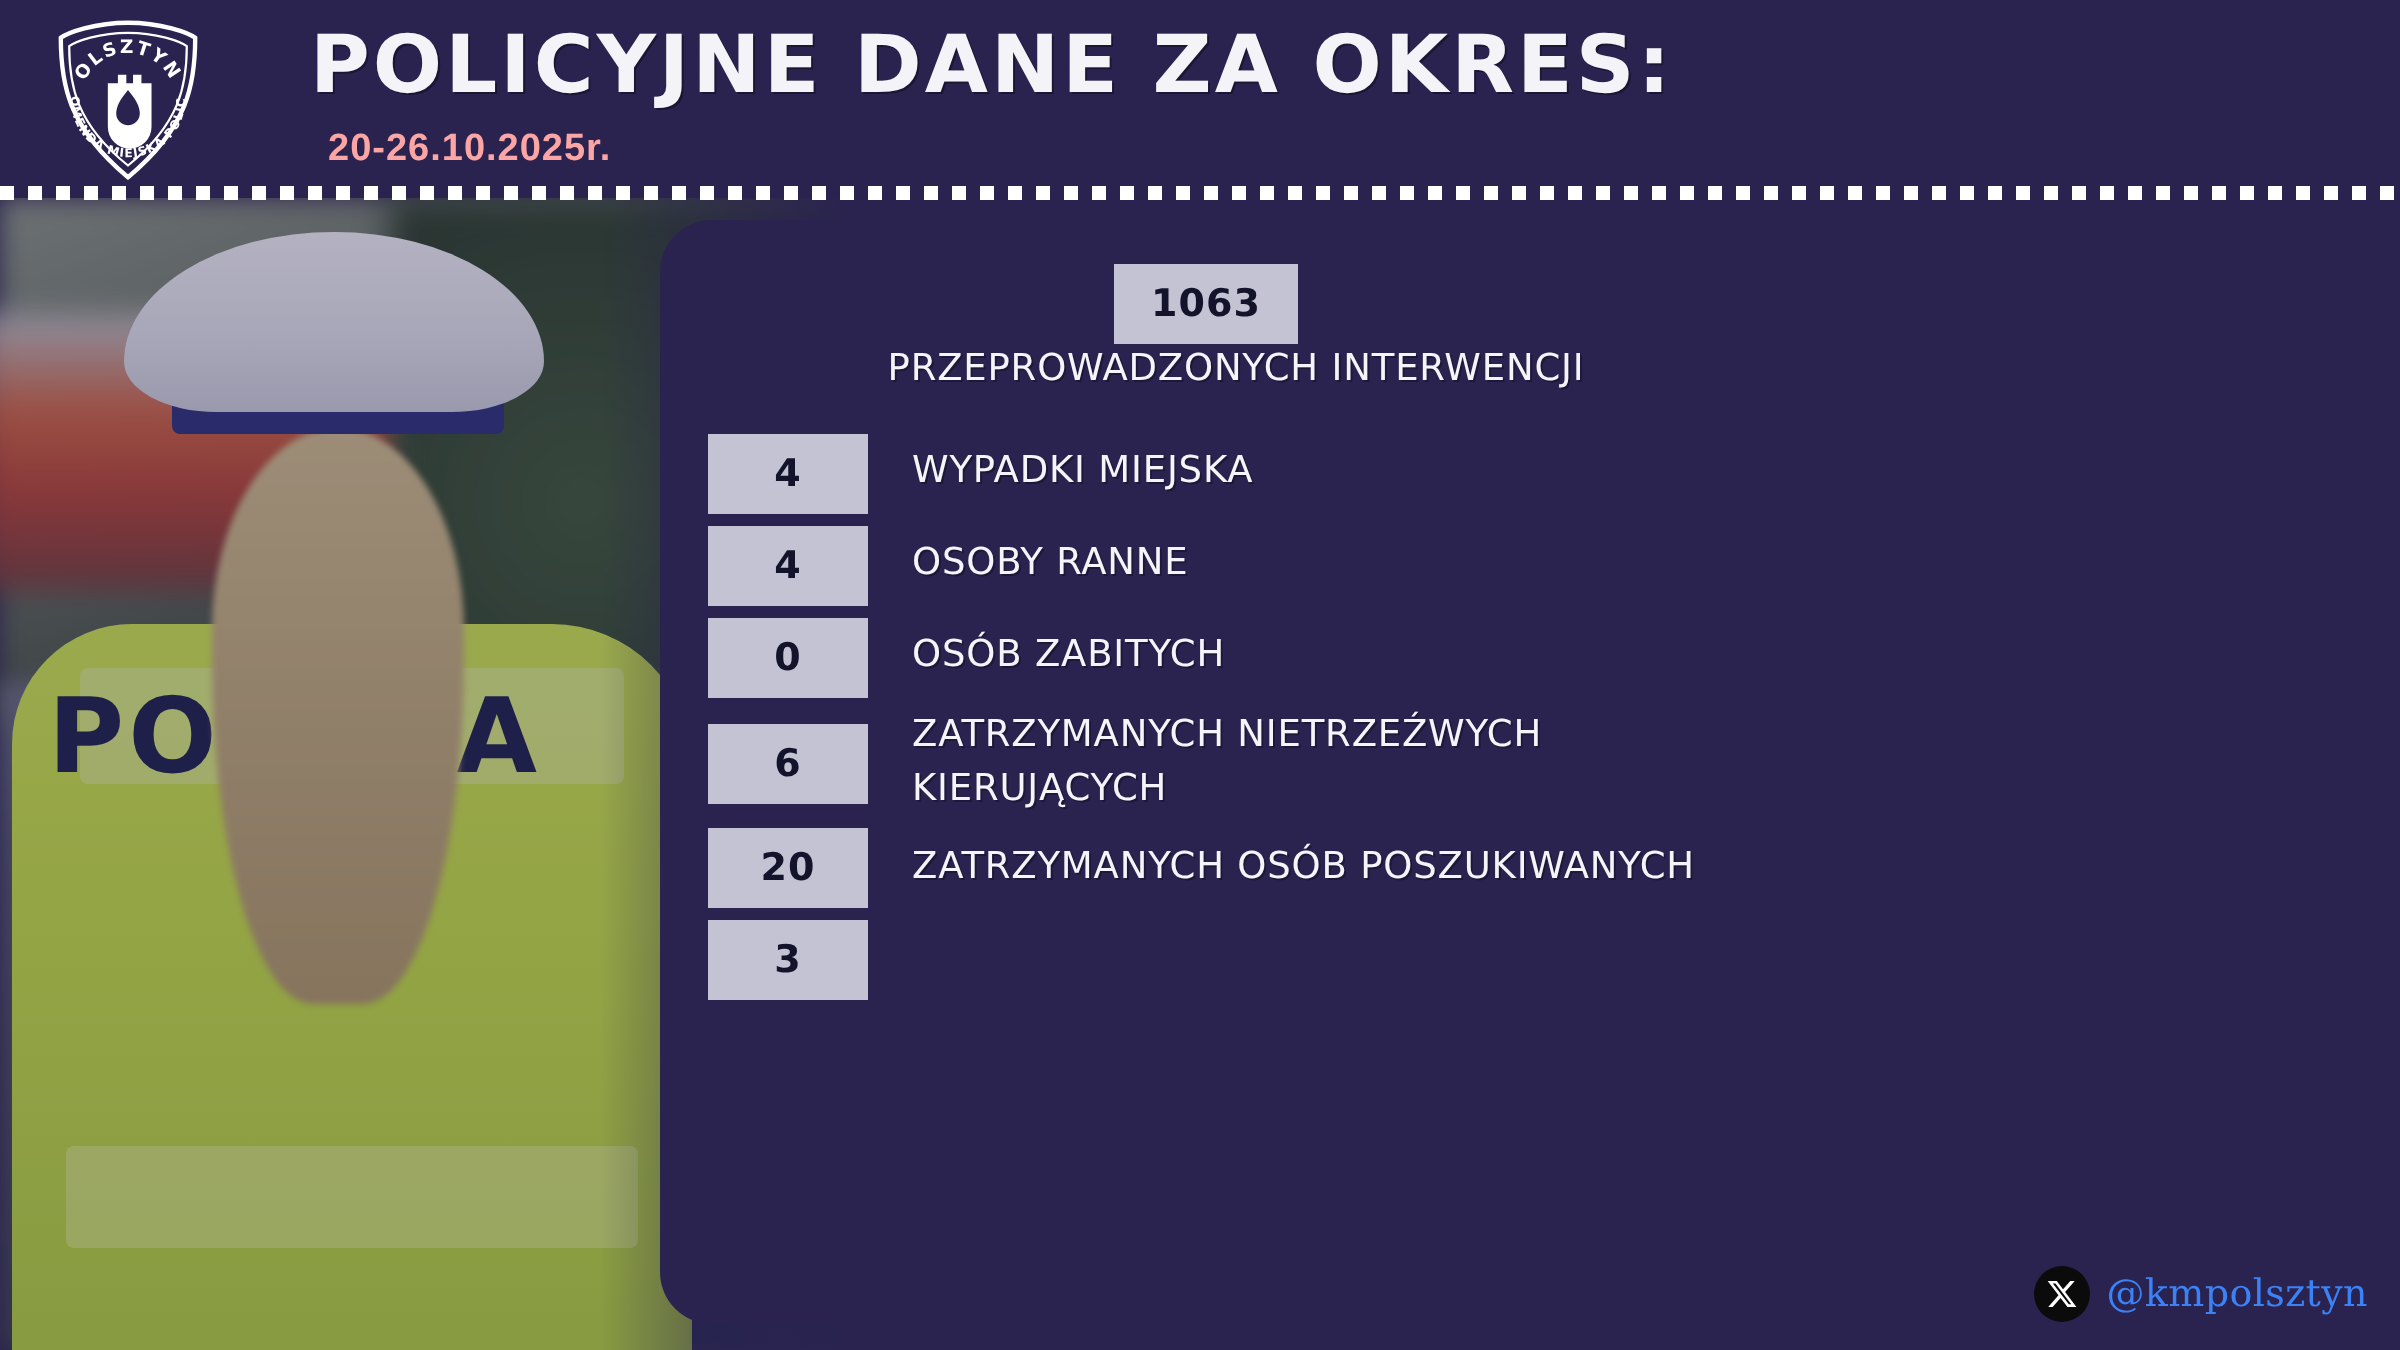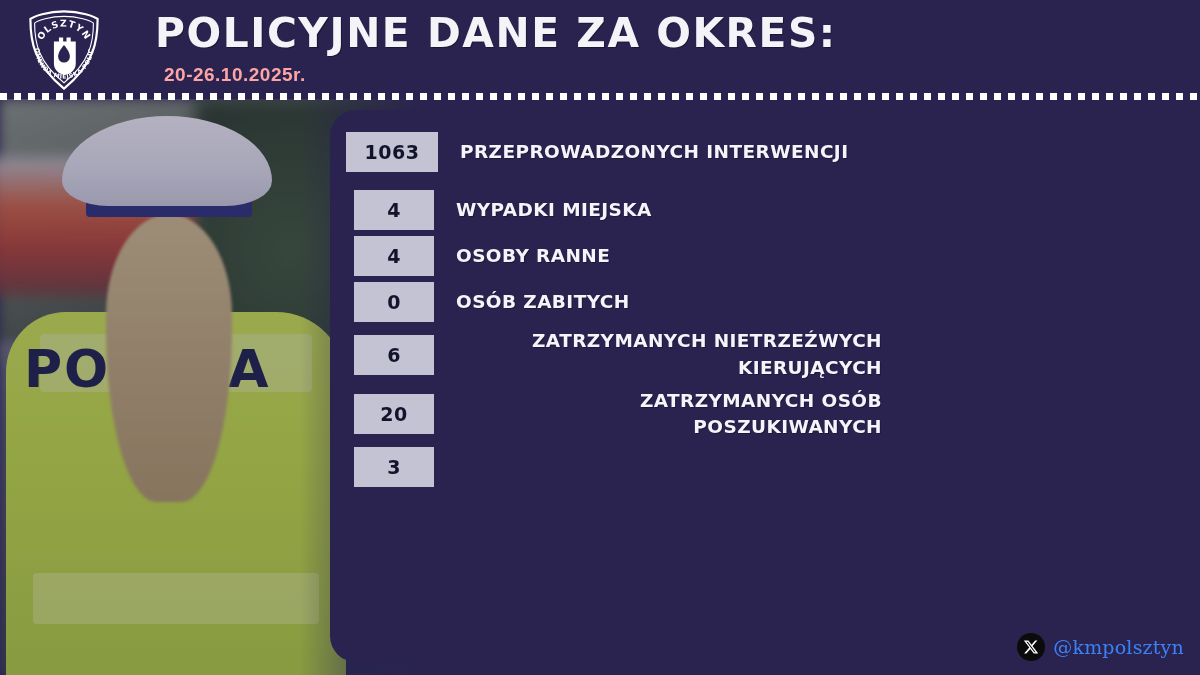--- a/index.html
+++ b/index.html
@@ -207,48 +207,47 @@
     z-index: 30;
     padding: 22px 0 0 0;
   }
 
   .stat-row {
     display: flex;
     align-items: center;
     padding-left: 24px;
     margin-bottom: 6px;
   }
-  .stat-row.first { margin-bottom: 18px; }
+  .stat-row.first { margin-bottom: 18px; flex-direction: column; }
 
   .badge {
     flex: 0 0 auto;
     height: 40px;
     min-width: 80px;
     background: #c3c3d4;
     color: #13132c;
     font-family: "DejaVu Sans", sans-serif;
     font-weight: 700;
     font-size: 19px;
     display: flex;
     align-items: center;
     justify-content: center;
     letter-spacing: .5px;
     margin-right: 22px;
   }
   .badge.wide { min-width: 92px; margin-left: -8px; }
 
   .stat-label {
     font-family: "DejaVu Sans", sans-serif;
-    font-weight: 700;
+    font-weight: 400;
     font-size: 18.5px;
     letter-spacing: .4px;
     color: #f5f4fa;
     line-height: 1.45;
     text-shadow: 1px 1px 0 rgba(0,0,0,.3);
-    text-align: right;
   }
 
   
   .watermark {
     position: absolute;
     right: 16px; bottom: 14px;
     display: flex;
     align-items: center;
     gap: 8px;
     z-index: 50;

